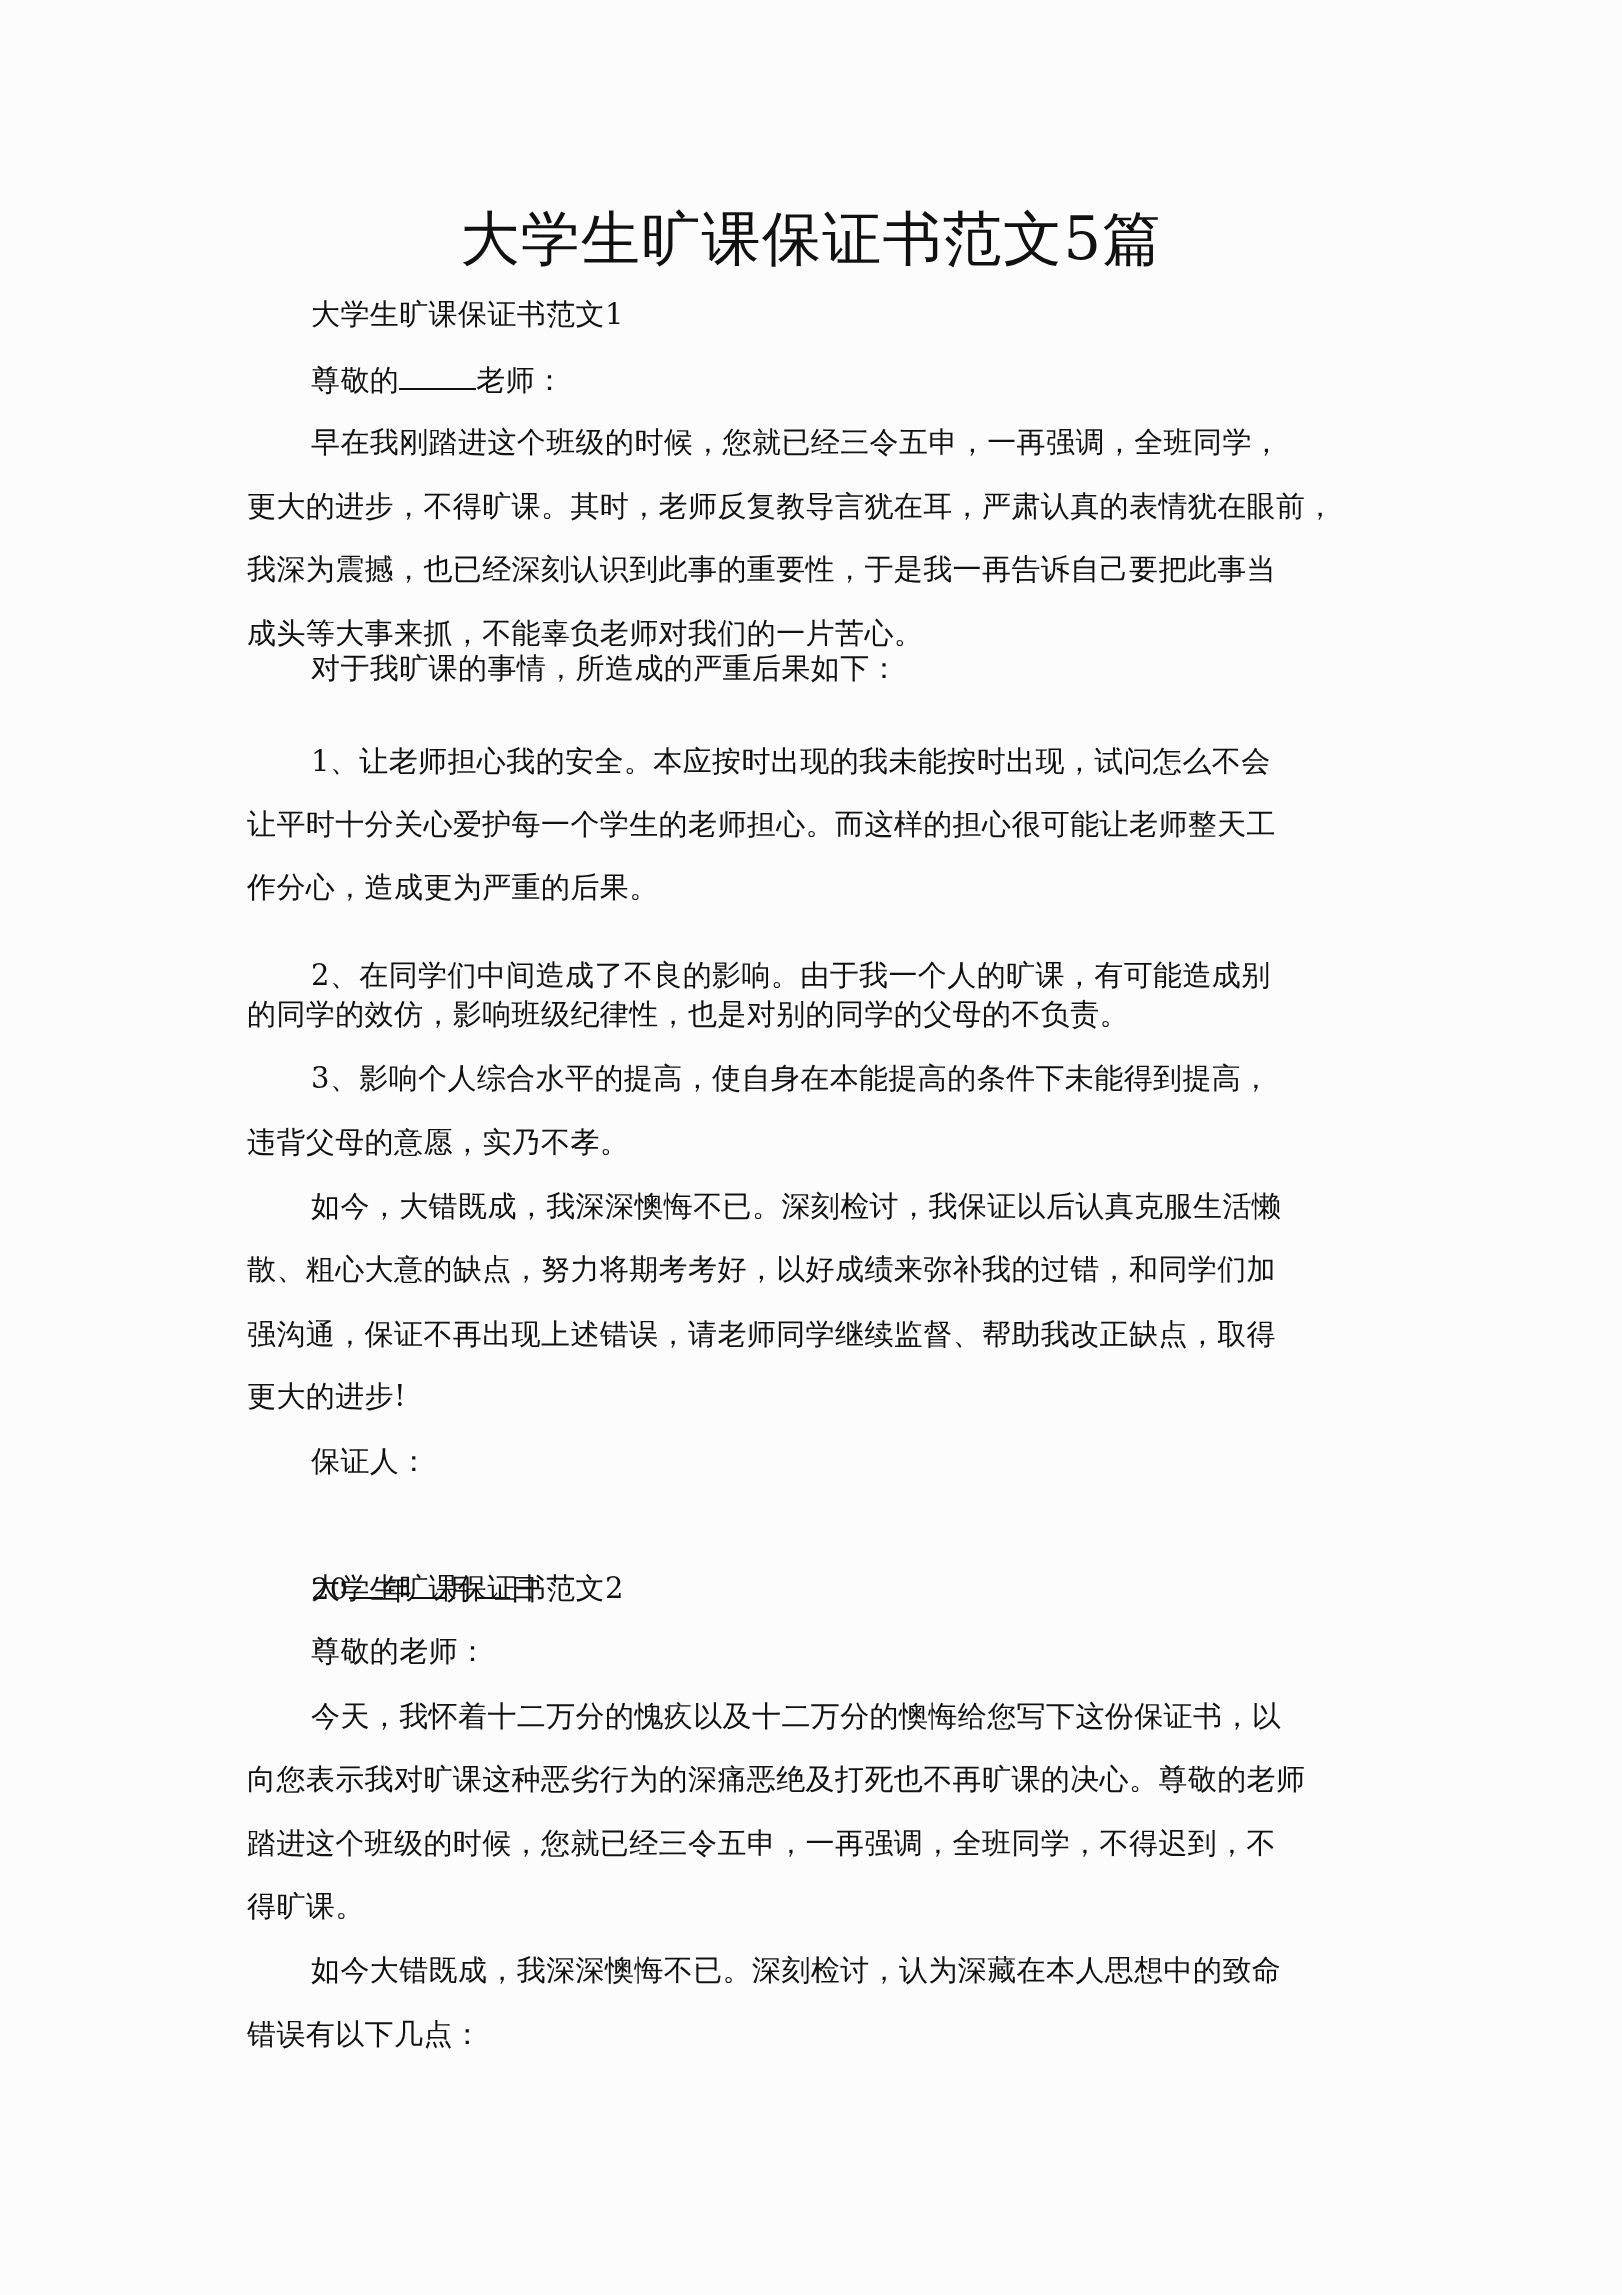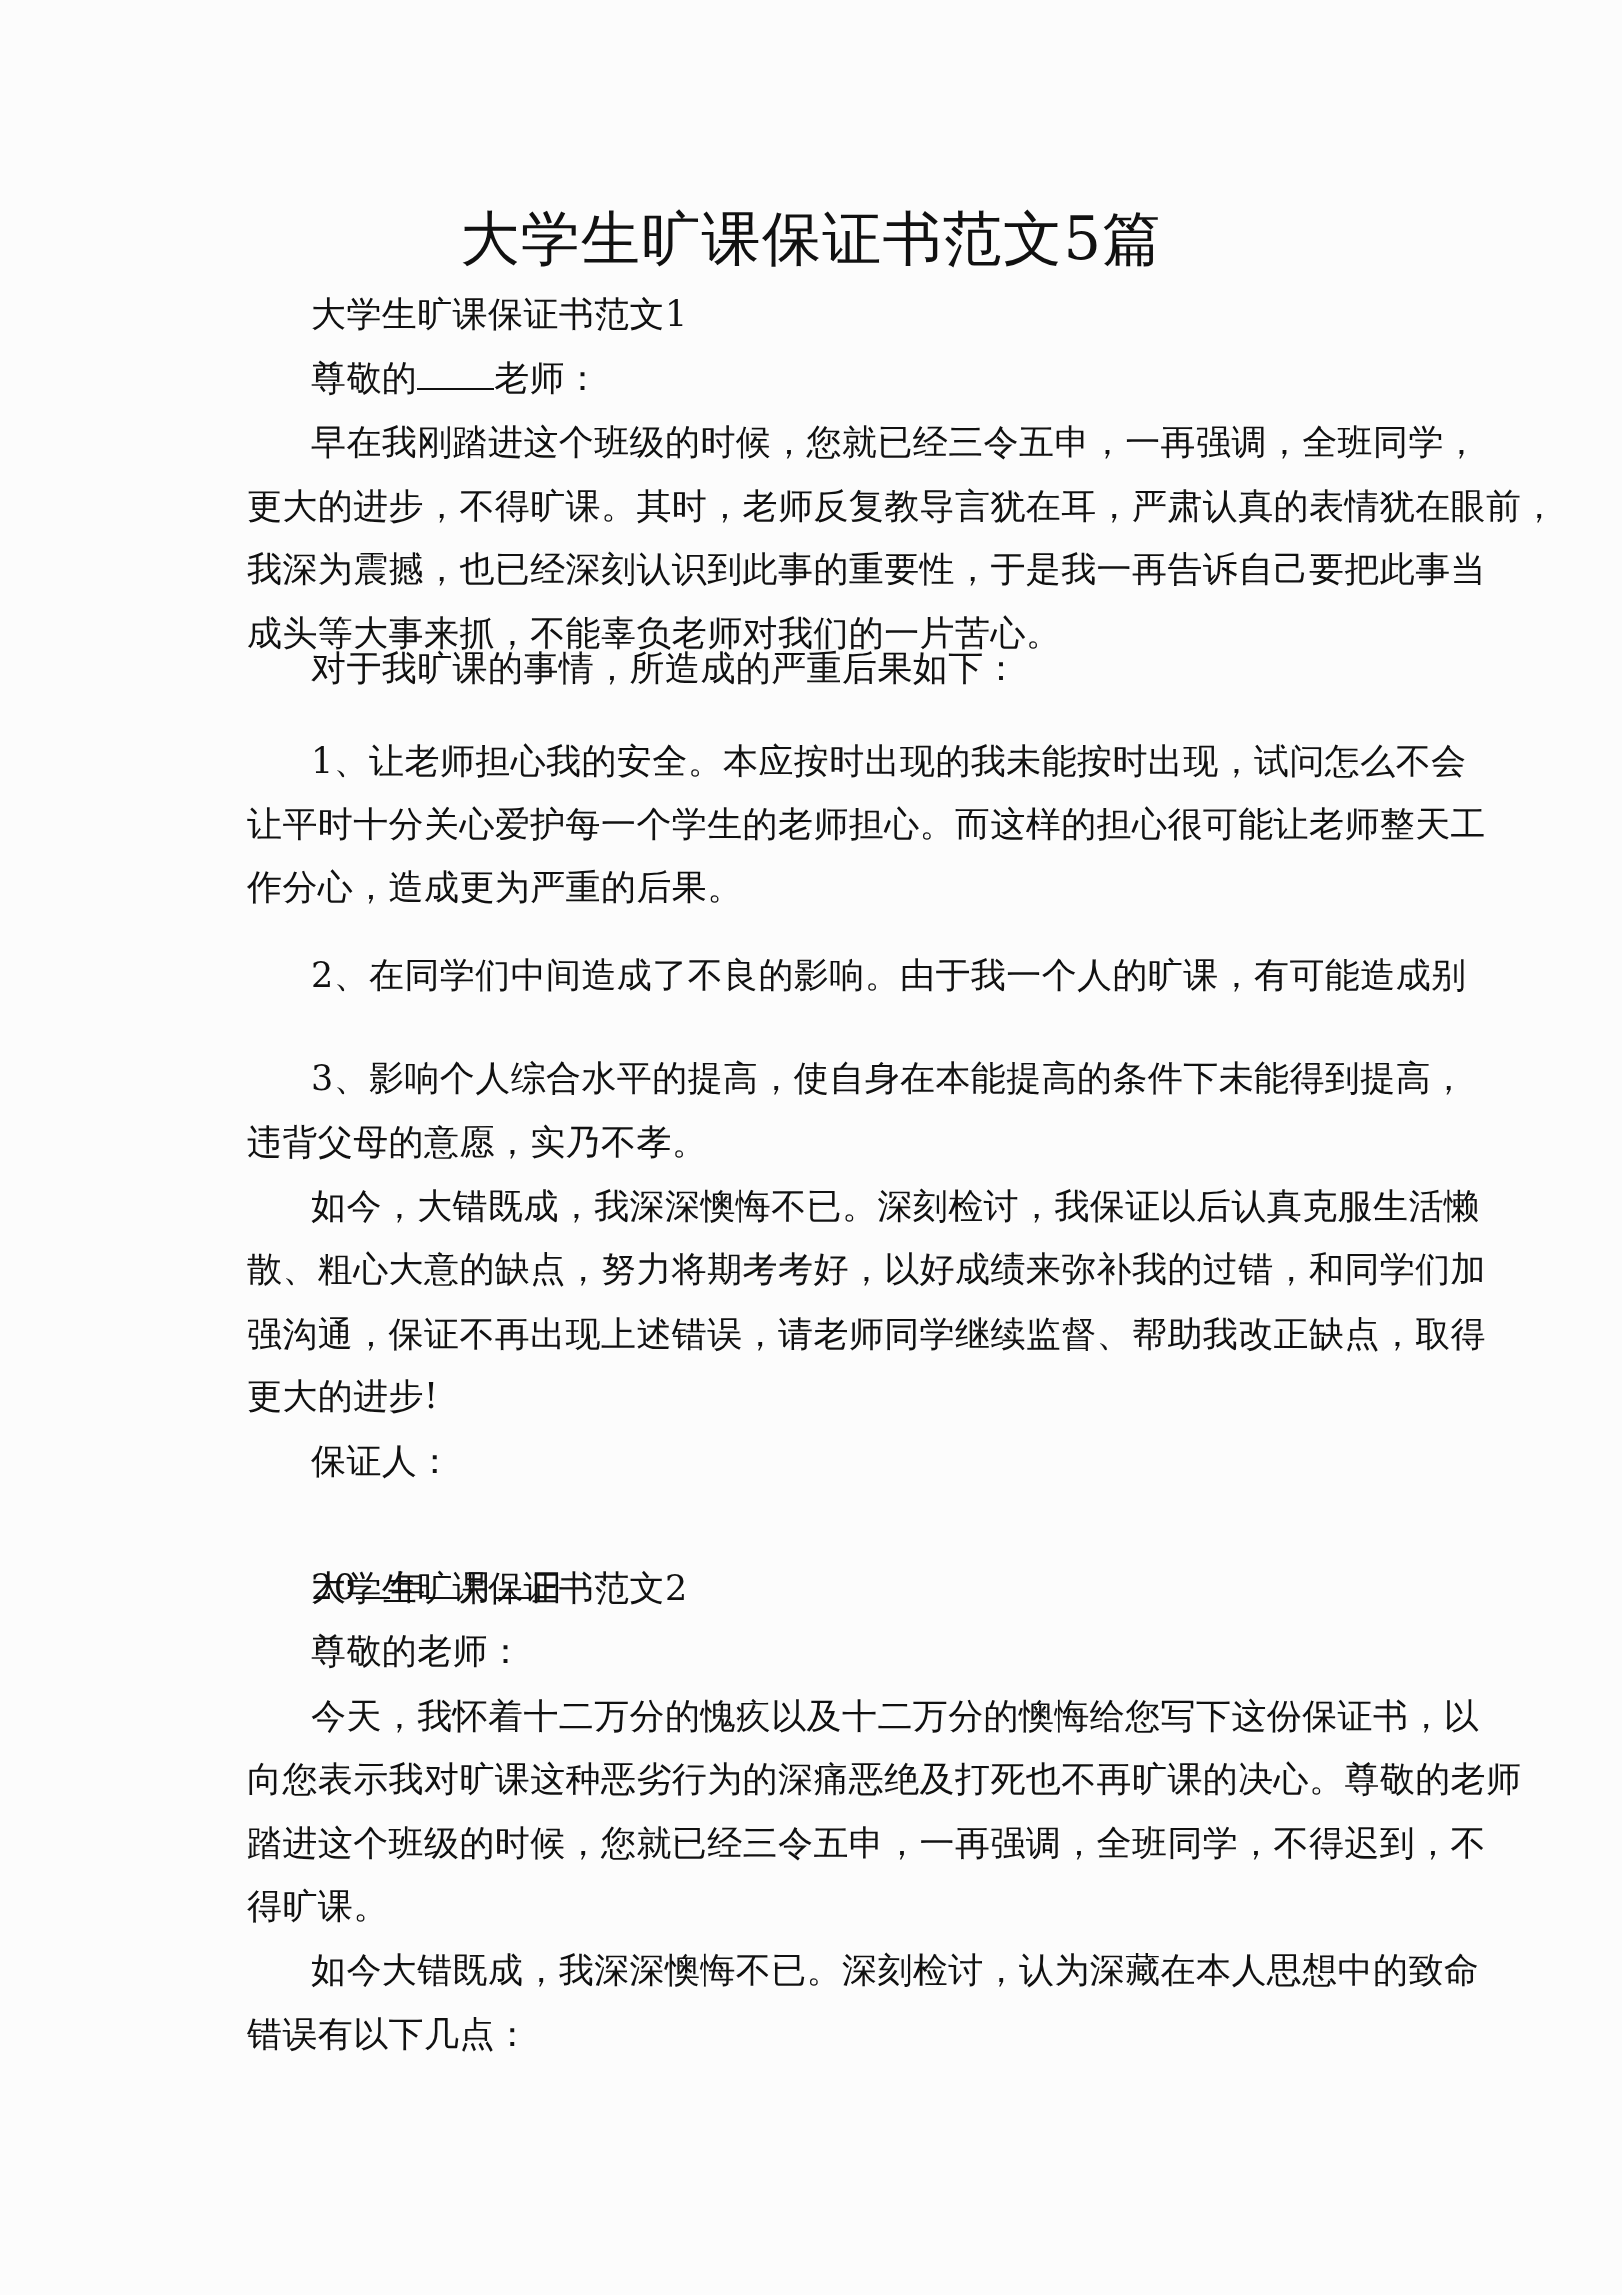--- a/index.html
+++ b/index.html
@@ -33,21 +33,21 @@
     font-size: 59px;
     letter-spacing: 1.3px;
     white-space: nowrap;
   }
   .line {
     position: absolute;
     left: 247px;
     width: 1152px;
     height: 39px;
     line-height: 39px;
-    font-size: 35px;
+    font-size: 29px;
     white-space: nowrap;
     letter-spacing: 0.4px;
   }
   .indent { left: 311px; }
   .blank {
     display: inline-block;
     border-bottom: 2px solid #111;
     height: 29px;
     vertical-align: baseline;
   }
@@ -70,20 +70,21 @@
   <div class="line" style="top:550px">我深为震撼，也已经深刻认识到此事的重要性，于是我一再告诉自己要把此事当</div>
   <div class="line" style="top:614px">成头等大事来抓，不能辜负老师对我们的一片苦心。</div>
 
   <div class="line indent" style="top:649px">对于我旷课的事情，所造成的严重后果如下：</div>
 
   <div class="line indent" style="top:742px">1、让老师担心我的安全。本应按时出现的我未能按时出现，试问怎么不会</div>
   <div class="line" style="top:805px">让平时十分关心爱护每一个学生的老师担心。而这样的担心很可能让老师整天工</div>
   <div class="line" style="top:868px">作分心，造成更为严重的后果。</div>
 
   <div class="line indent" style="top:956px">2、在同学们中间造成了不良的影响。由于我一个人的旷课，有可能造成别</div>
+  <div class="line" style="top:995px">的同学的效仿，影响班级纪律性，也是对别的同学的父母的不负责。</div>
 
   <div class="line indent" style="top:1059px">3、影响个人综合水平的提高，使自身在本能提高的条件下未能得到提高，</div>
   <div class="line" style="top:1123px">违背父母的意愿，实乃不孝。</div>
 
   <div class="line indent" style="top:1187px">如今，大错既成，我深深懊悔不已。深刻检讨，我保证以后认真克服生活懒</div>
   <div class="line" style="top:1250px">散、粗心大意的缺点，努力将期考考好，以好成绩来弥补我的过错，和同学们加</div>
   <div class="line" style="top:1315px">强沟通，保证不再出现上述错误，请老师同学继续监督、帮助我改正缺点，取得</div>
   <div class="line" style="top:1377px">更大的进步!</div>
 
   <div class="line indent" style="top:1442px">保证人：</div>

